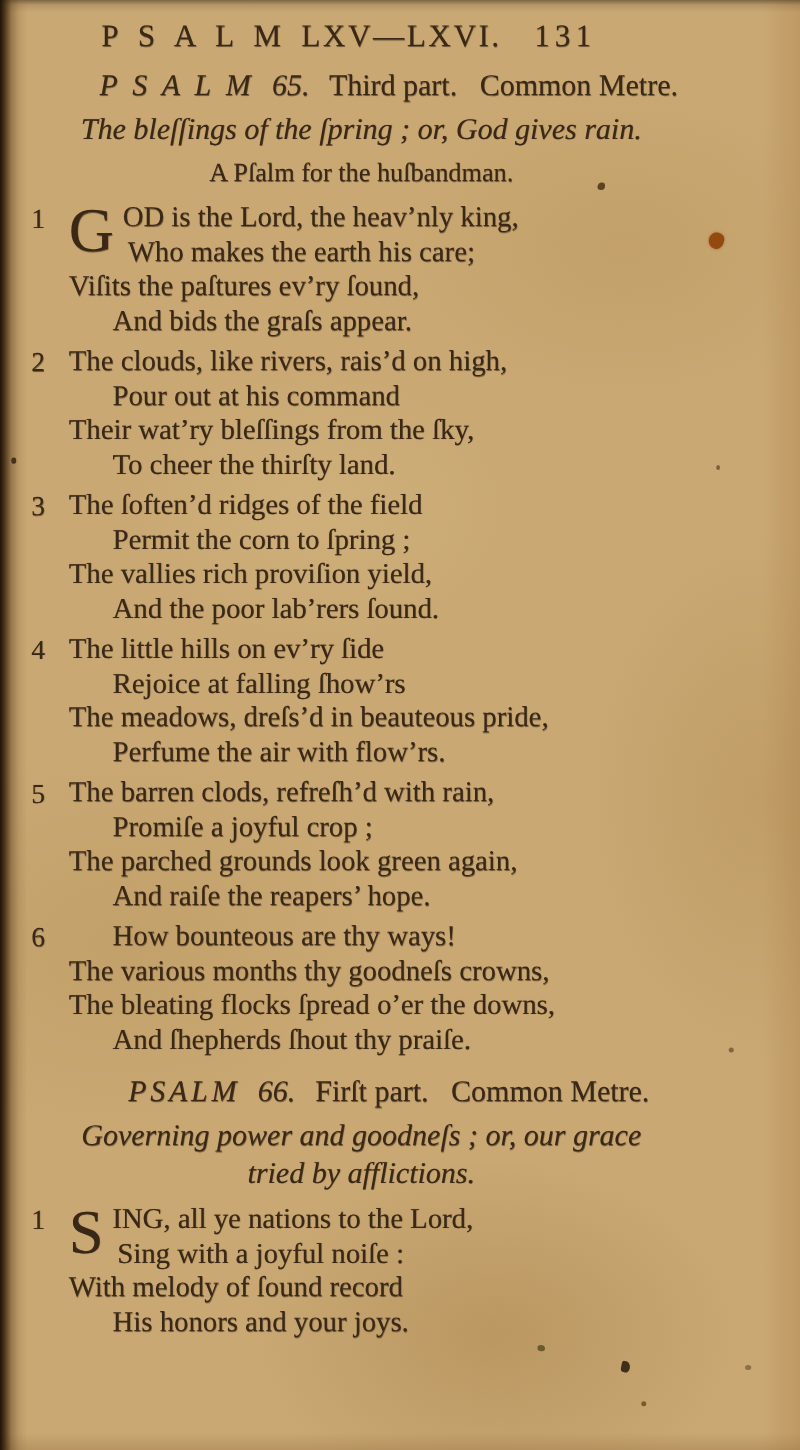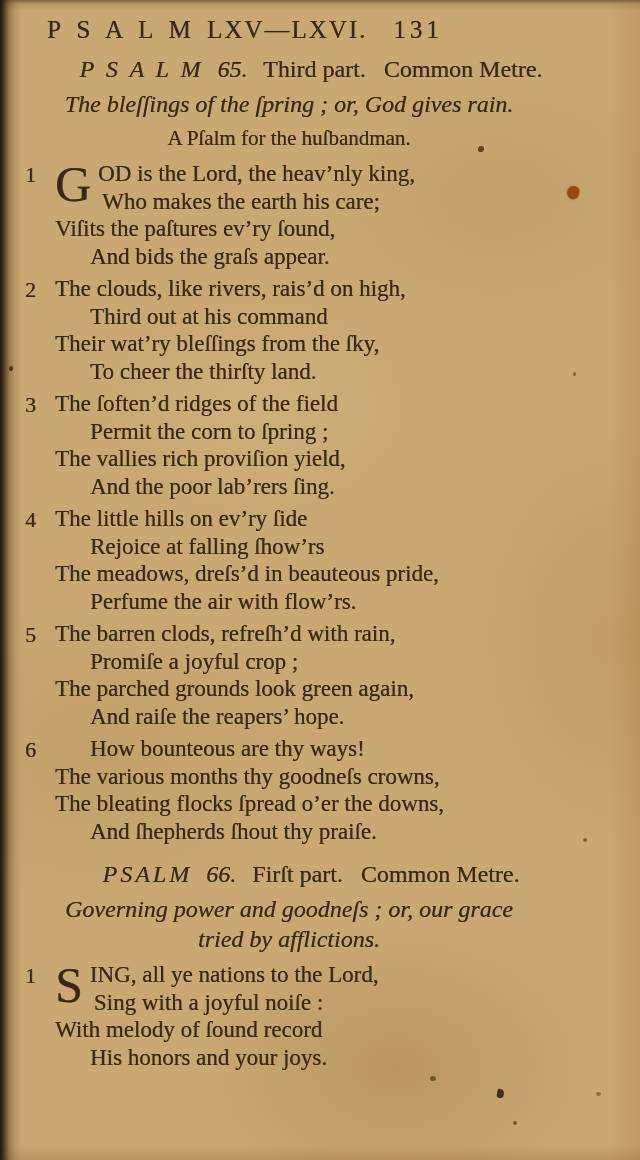--- a/index.html
+++ b/index.html
@@ -36,21 +36,21 @@
   .content {
     position: absolute;
     left: 10px;
     top: 0;
     width: 558px;
   }
   .txt { text-shadow: 0.4px 0.4px 0.6px rgba(58,40,23,0.65); }
 
   .running-header {
     margin-top: 15px;
-    padding-left: 37px;
+    padding-left: 71px;
     font-size: 25px;
     line-height: 30px;
     letter-spacing: 2px;
     word-spacing: 6px;
     white-space: nowrap;
   }
   .running-header .pagenum { margin-left: 26px; letter-spacing: 4px; }
 
   .psalm-heading {
     margin-top: 8px;
@@ -153,33 +153,33 @@
         <div class="vline ind0">Who makes the earth his care;</div>
         <div class="vline">Viſits the paſtures ev’ry ſound,</div>
         <div class="vline ind">And bids the graſs appear.</div>
       </div>
     </div>
 
     <div class="verse txt">
       <span class="vnum">2</span>
       <div class="vbody">
         <div class="vline">The clouds, like rivers, rais’d on high,</div>
-        <div class="vline ind">Third out at his command</div>
+        <div class="vline ind">Pour out at his command</div>
         <div class="vline">Their wat’ry bleſſings from the ſky,</div>
         <div class="vline ind">To cheer the thirſty land.</div>
       </div>
     </div>
 
     <div class="verse txt">
       <span class="vnum">3</span>
       <div class="vbody">
         <div class="vline">The ſoften’d ridges of the field</div>
         <div class="vline ind">Permit the corn to ſpring ;</div>
         <div class="vline">The vallies rich proviſion yield,</div>
-        <div class="vline ind">And the poor lab’rers ſing.</div>
+        <div class="vline ind">And the poor lab’rers ſound.</div>
       </div>
     </div>
 
     <div class="verse txt">
       <span class="vnum">4</span>
       <div class="vbody">
         <div class="vline">The little hills on ev’ry ſide</div>
         <div class="vline ind">Rejoice at falling ſhow’rs</div>
         <div class="vline">The meadows, dreſs’d in beauteous pride,</div>
         <div class="vline ind">Perfume the air with flow’rs.</div>

